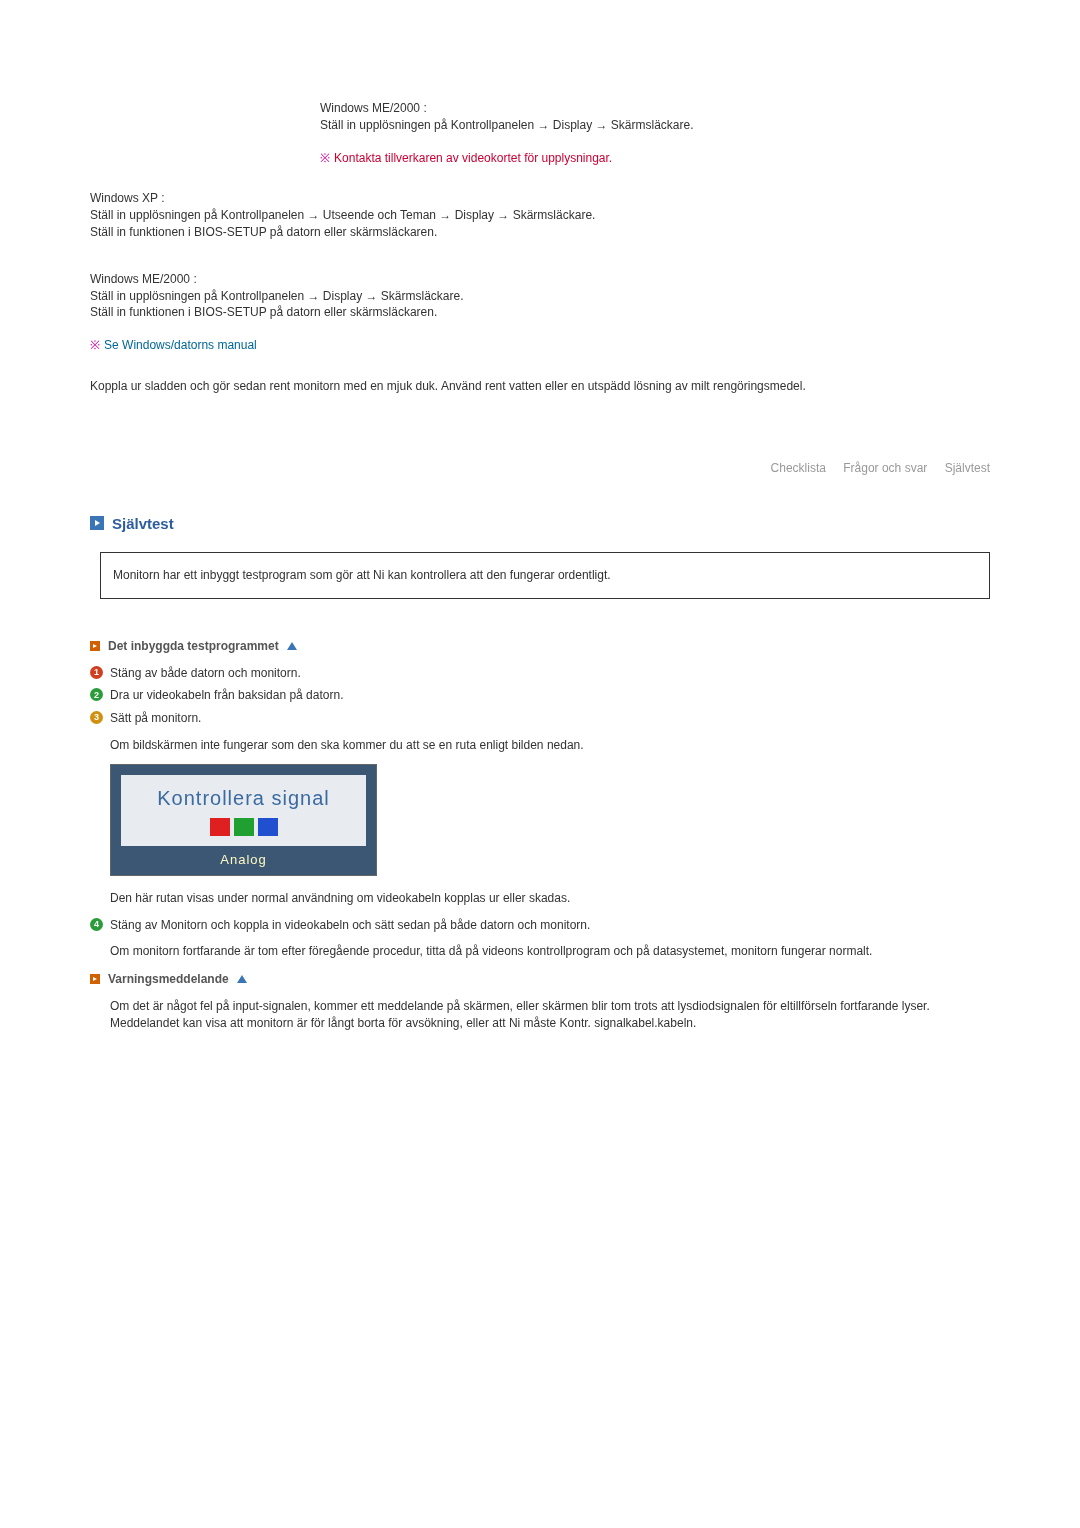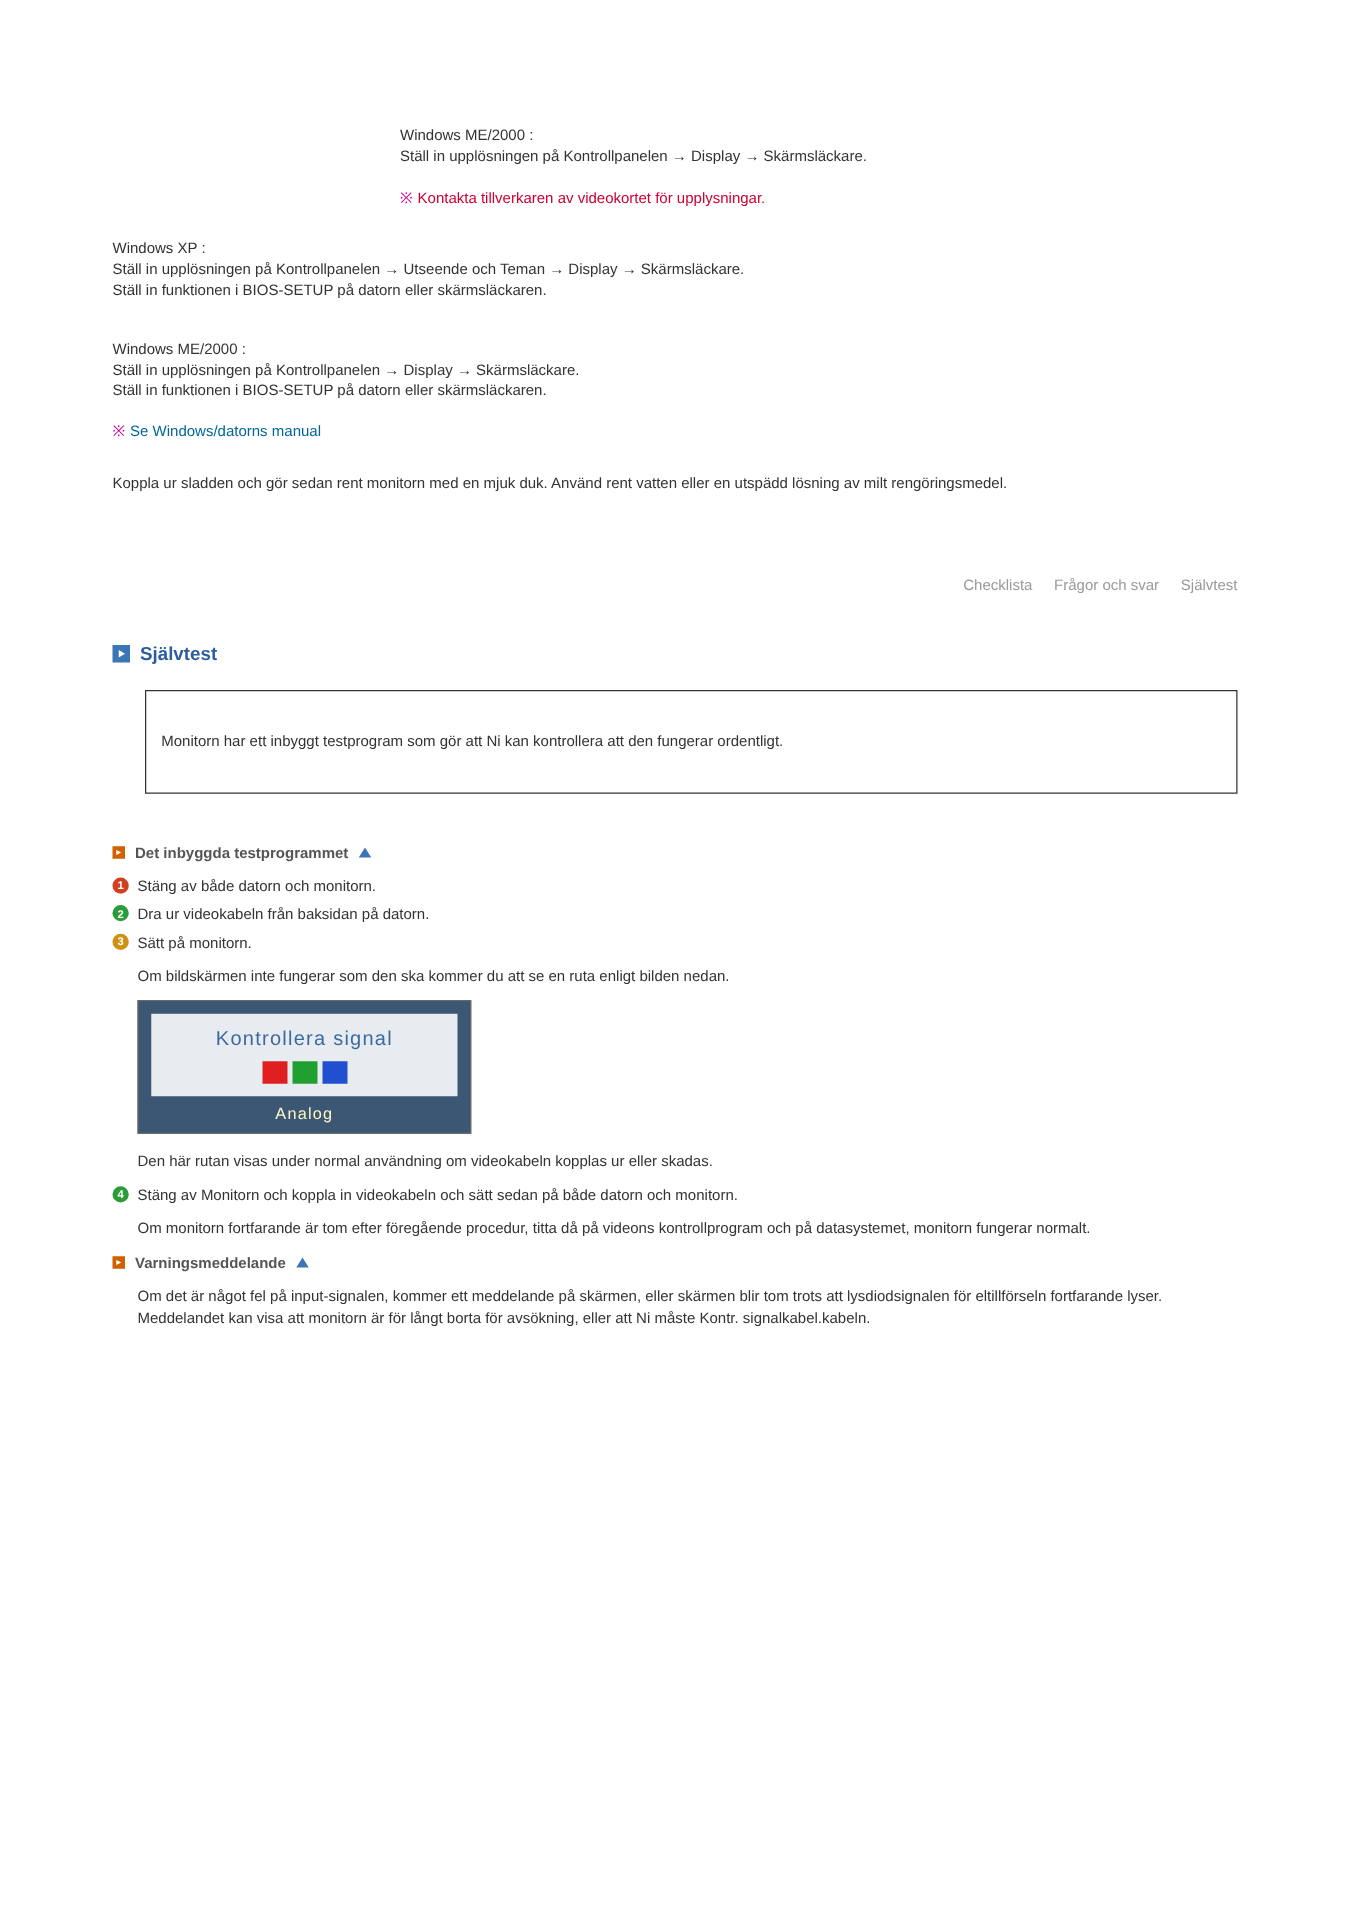--- a/index.html
+++ b/index.html
@@ -93,22 +93,22 @@
     color: #3366cc;
     text-decoration: none;
     font-size: 12px;
   }
   .sub-links .sep {
     color: #333;
     margin: 0 6px;
   }
   .info-box {
     border: 1px solid #333;
-    padding: 32px 12px;
-    margin: 0 0 40px 26px;
+    padding: 14px 12px;
+    margin: 0 0 40px 10px;
     line-height: 1.4;
   }
   .sub-heading {
     display: flex;
     align-items: center;
     margin: 12px 0 12px 0;
     font-weight: bold;
     color: #555;
   }
   .sub-heading .mini-sq {
@@ -176,21 +176,21 @@
     padding: 10px 10px 6px 10px;
     text-align: center;
   }
   .signal-inner {
     background: #e8ecf0;
     padding: 12px 0 10px 0;
     margin-bottom: 6px;
   }
   .signal-inner .sig-text {
     color: #3a6aa0;
-    font-size: 16px;
+    font-size: 20px;
     letter-spacing: 1px;
     margin-bottom: 8px;
   }
   .sig-squares {
     display: flex;
     justify-content: center;
     gap: 4px;
   }
   .sig-squares span {
     width: 20px;

